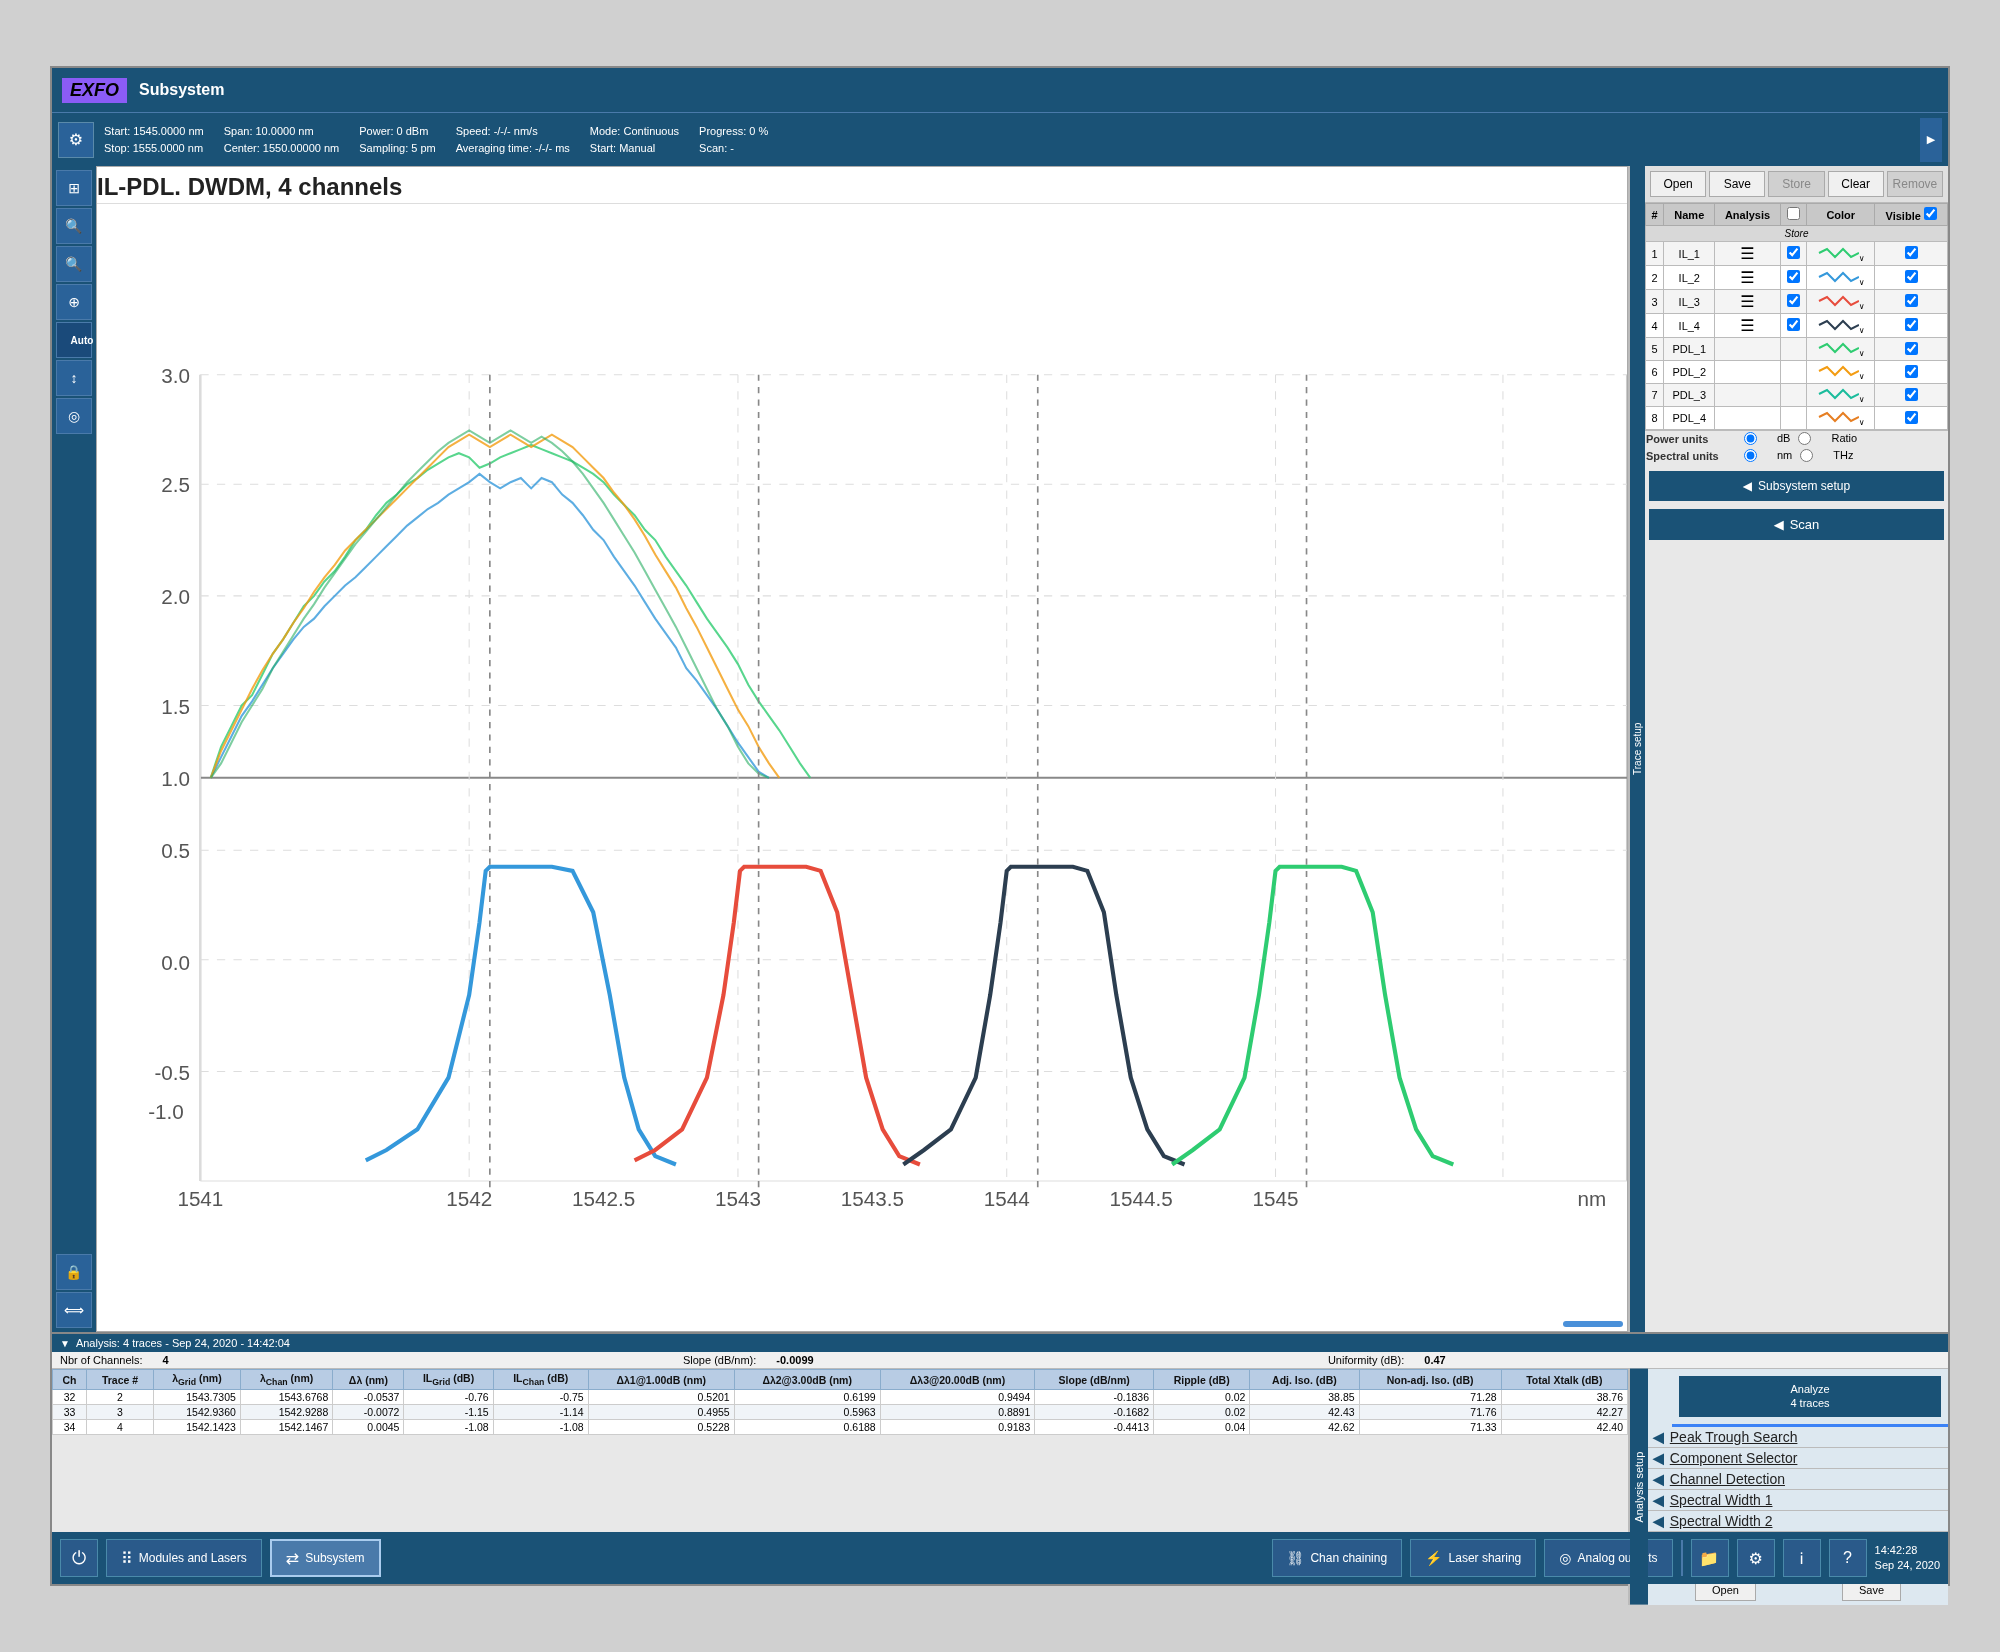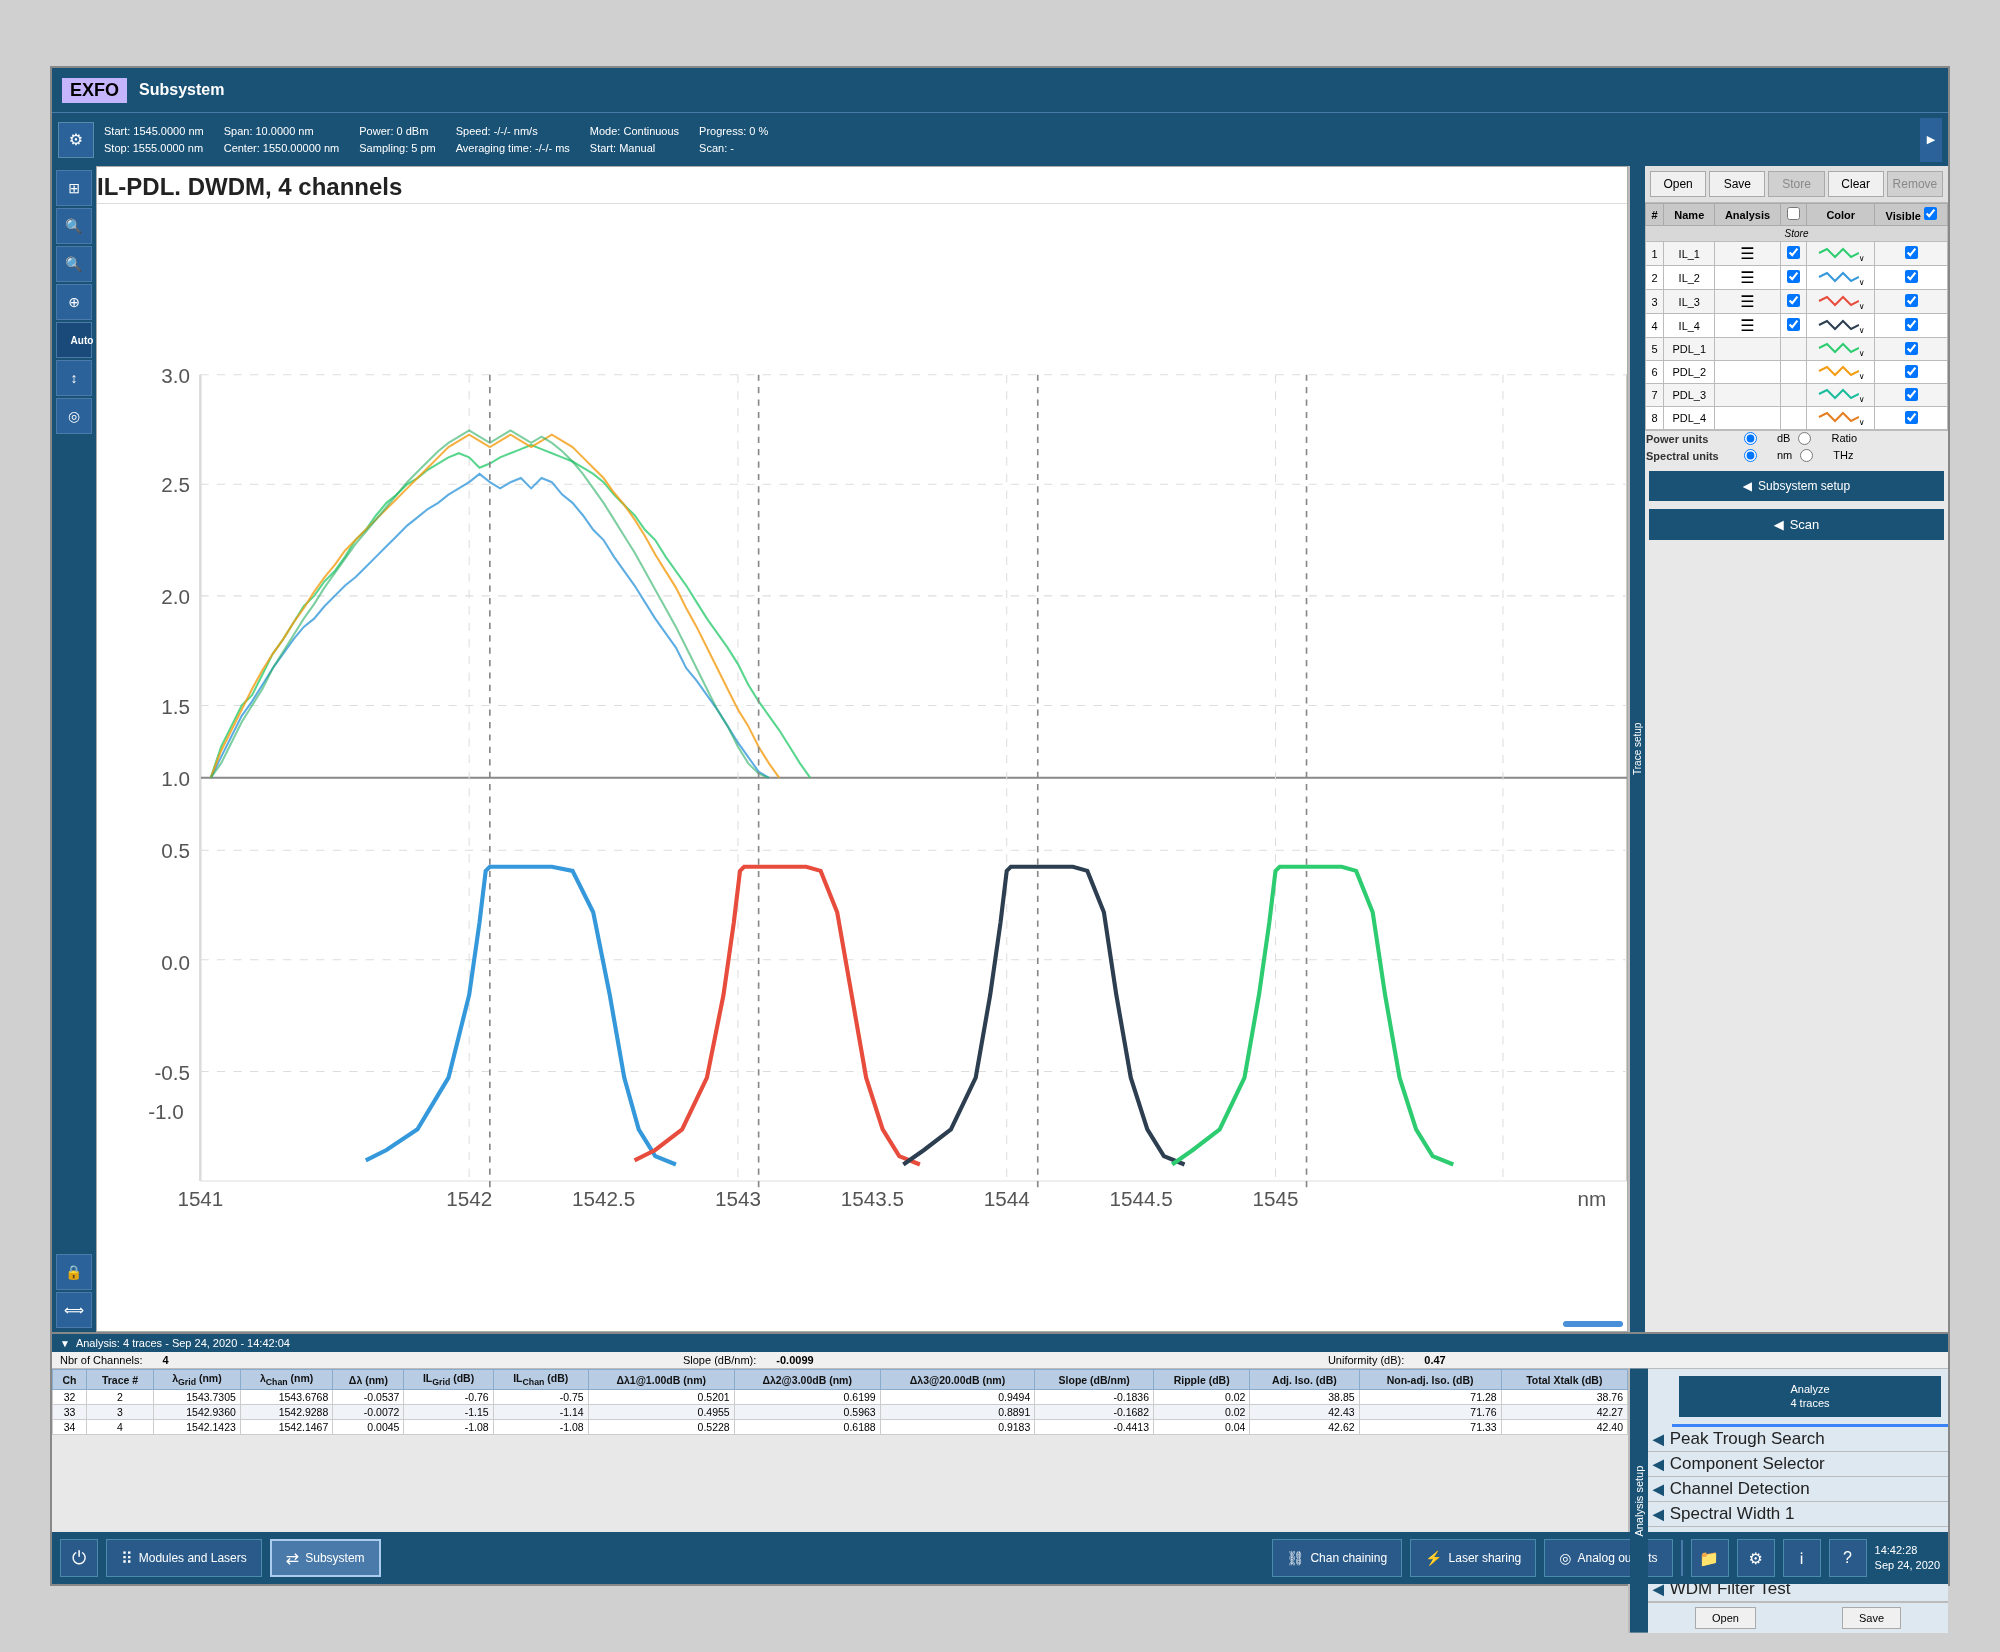--- a/index.html
+++ b/index.html
@@ -2,21 +2,21 @@
 <html><head>
   <meta charset="utf-8">
   <style>
     * { box-sizing: border-box; margin: 0; padding: 0; font-family: Arial, sans-serif; }
     body { background: #d0d0d0; width: 2000px; height: 1652px; overflow: hidden; display: flex; align-items: center; justify-content: center; }
     
     #app { width: 1900px; height: 1520px; background: #e8e8e8; display: flex; flex-direction: column; border: 2px solid #888; position: relative; }
     
     
     #header { background: #1a5276; height: 44px; display: flex; align-items: center; padding: 0 10px; color: white; flex-shrink: 0; }
-    #header .logo { background: #c4b5fd; color: #000; font-weight: bold; font-size: 18px; padding: 2px 8px; margin-right: 12px; }
+    #header .logo { background: #8b5cf6; color: #000; font-weight: bold; font-size: 18px; padding: 2px 8px; margin-right: 12px; font-style: italic; }
     #header .title { color: white; font-size: 16px; font-weight: bold; }
     
     
     #statusbar { background: #1a5276; border-top: 1px solid #4a7aaa; height: 54px; display: flex; align-items: center; padding: 0 6px; color: white; font-size: 11px; flex-shrink: 0; gap: 2px; }
     .status-group { display: flex; flex-direction: column; margin-right: 18px; line-height: 1.5; }
     .settings-btn { width: 36px; height: 36px; background: #2a6299; border: 1px solid #5a8aaa; display: flex; align-items: center; justify-content: center; color: white; font-size: 16px; cursor: pointer; margin-right: 8px; }
     .arrow-btn-right { width: 22px; height: 44px; background: #2a6299; border: none; color: white; display: flex; align-items: center; justify-content: center; cursor: pointer; margin-left: auto; }
     
     
     #main { display: flex; flex: 1; overflow: hidden; }
@@ -62,21 +62,21 @@
     
     #analysis-table-container { flex: 1; overflow: auto; }
     #analysis-table { width: 100%; border-collapse: collapse; font-size: 10.5px; }
     #analysis-table th { background: #b8cce4; border: 1px solid #8aaccc; padding: 2px 4px; text-align: center; white-space: nowrap; color: #111; font-weight: bold; }
     #analysis-table td { border: 1px solid #ccc; padding: 1px 4px; text-align: right; white-space: nowrap; background: white; }
     #analysis-table td:first-child, #analysis-table td:nth-child(2) { text-align: center; }
     #analysis-table tr:nth-child(even) td { background: #f0f4f8; }
     
     .analysis-btn-row { display: flex; align-items: center; padding: 2px 5px; border-bottom: 1px solid #bbb; cursor: pointer; }
     .analysis-btn-chevron { color: #1a5276; font-weight: bold; margin-right: 6px; font-size: 14px; }
-    .analysis-btn-label { font-size: 17px; color: #222; }
+    .analysis-btn-label { font-size: 14px; color: #222; text-decoration: underline; }
     
     .analysis-open-save { display: flex; justify-content: space-around; padding: 4px; border-top: 1px solid #bbb; }
     .small-btn { padding: 4px 16px; background: #f0f0f0; border: 1px solid #aaa; font-size: 11px; cursor: pointer; }
     
     
     #analyze-btn { background: #1a5276; color: white; padding: 8px 12px; font-size: 11px; cursor: pointer; border: none; margin: 3px; text-align: center; }
     
     
     #taskbar { background: #1a5276; height: 52px; display: flex; align-items: center; padding: 0 8px; gap: 8px; flex-shrink: 0; }
     .taskbar-btn { background: #2a5a8a; color: white; padding: 6px 14px; font-size: 12px; border: 1px solid #4a8aaa; cursor: pointer; display: flex; align-items: center; gap: 6px; height: 38px; }

